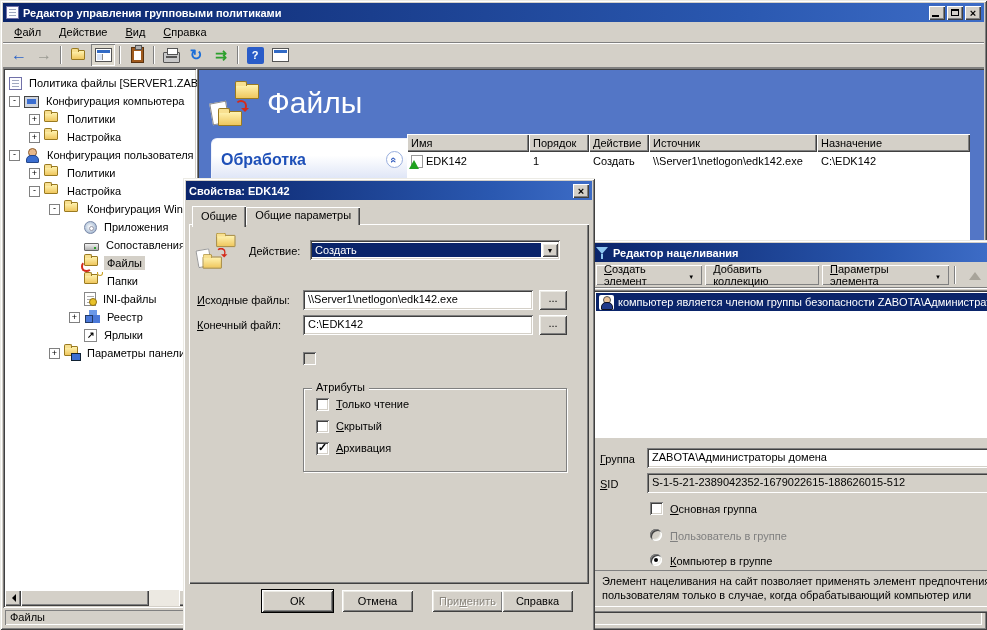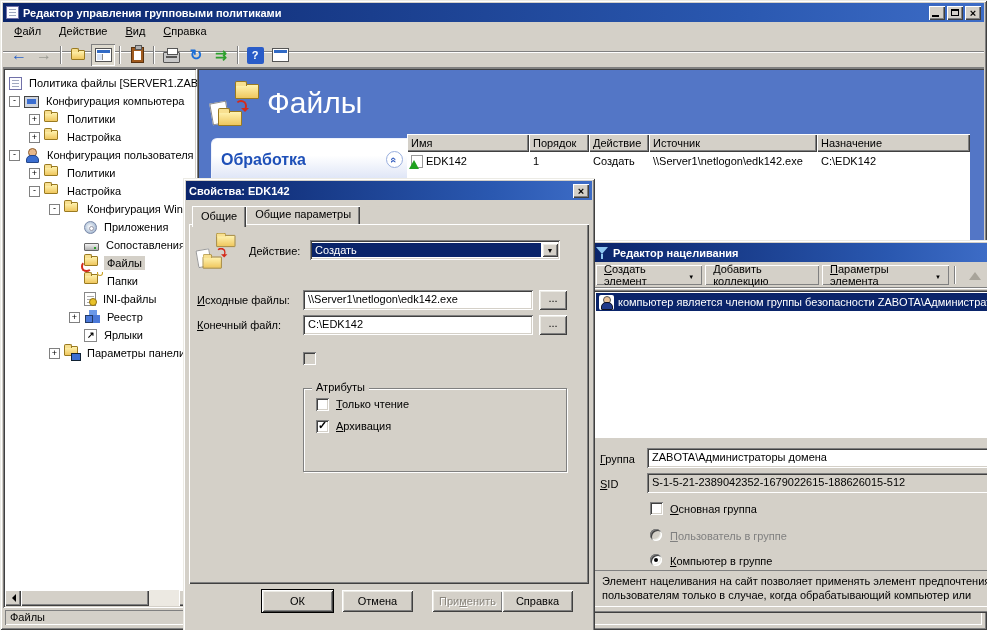--- a/index.html
+++ b/index.html
@@ -22,21 +22,21 @@
     background:linear-gradient(90deg,#0a246a,#2a58b0 75%,#3d6cc6);
     display:flex;align-items:center;gap:4px;padding:0 3px;color:#fff;font-weight:bold;overflow:hidden}
   .caption-btns{margin-left:auto;display:flex;gap:2px}
   .cbtn{width:16px;height:14px;display:flex;align-items:center;justify-content:center;position:relative;
     background:#D4D0C8;box-shadow:inset 1px 1px #fff,inset -1px -1px #404040,inset -2px -2px #808080;color:#000}
   .g-min{position:absolute;left:3px;bottom:3px;width:7px;height:2px;background:#000}
   .g-max{width:8px;height:7px;border:1px solid #000;border-top-width:2px}
   .g-close{font-size:11px;font-weight:bold;line-height:10px}
 
   
-  .menubar{position:absolute;left:3px;top:22px;right:3px;height:30px;display:flex;
+  .menubar{position:absolute;left:3px;top:22px;right:3px;height:21px;display:flex;align-items:center;
     padding-left:2px;border-bottom:1px solid #808080;box-shadow:0 1px 0 #fff}
   .menu-item{padding:3px 9px}
   .toolbar{position:absolute;left:3px;top:43px;right:3px;height:25px;display:flex;align-items:center;
     padding-left:4px;gap:1px;border-bottom:1px solid #808080;box-shadow:0 1px 0 #fff}
   .tbtn{width:24px;height:22px;display:flex;align-items:center;justify-content:center;position:relative}
   .tbtn.pressed{box-shadow:inset 1px 1px #808080,inset -1px -1px #fff;background:#dedace}
   .tsep{width:0;height:18px;margin:0 3px;border-left:1px solid #808080;border-right:1px solid #fff}
   .i-back{color:#2a62c8;font-size:16px;font-weight:bold}
   .i-fwd{color:#9a9a92;font-size:16px;font-weight:bold}
   .i-refresh{color:#1b6ed8;font-size:15px;font-weight:bold}
@@ -135,21 +135,21 @@
     box-shadow:inset 1px 1px #fff,inset -1px -1px #404040,inset -2px -2px #808080;overflow:hidden;white-space:nowrap}
   .ftable td{height:18px;padding:1px 4px;white-space:nowrap;overflow:hidden}
   .c0{width:122px}.c1{width:60px}.c2{width:60px}.c3{width:168px}
   .rowicon{display:inline-block;position:relative;width:12px;height:13px;background:#fff;border:1px solid #999;
     vertical-align:-3px;margin-right:3px}
   .rowicon::after{content:"";position:absolute;left:-3px;bottom:-2px;border-left:5px solid transparent;
     border-right:5px solid transparent;border-bottom:9px solid #1fa01f}
 
   
   .dialog{left:183px;top:178px;width:412px;height:464px;z-index:10}
-  .tabs{position:absolute;left:9px;top:28px;display:flex;align-items:flex-start;z-index:2}
+  .tabs{position:absolute;left:9px;top:28px;display:flex;align-items:flex-end;z-index:2}
   .tab{height:18px;padding:2px 9px;background:#D4D0C8;
     box-shadow:inset 1px 1px #fff,inset -1px 0 #404040,inset -2px 0 #808080}
   .tab.active{height:21px;padding-top:4px;margin-bottom:-2px}
   .tabpage{position:absolute;left:6px;top:46px;right:6px;height:360px;background:#D4D0C8;
     box-shadow:inset 1px 1px #fff,inset -1px -1px #404040,inset -2px -2px #808080}
   .dlg-icon{position:absolute;left:14px;top:57px;width:50px;height:42px;transform:scale(.8);transform-origin:top left}
   .abs{position:absolute}
   .combo{position:absolute;left:127px;top:62px;width:250px;height:20px;display:flex;align-items:center;
     background:#fff;box-shadow:inset 1px 1px #808080,inset -1px -1px #fff,inset 2px 2px #404040,inset -2px -2px #D4D0C8;
     padding:2px}
@@ -493,20 +493,24 @@
 
     <span class="cb disabled" style="left:120px;top:174px"></span>
 
     <div class="fieldset">
       <span class="legend">Атрибуты</span>
       <div class="fs-row">
         <span class="cb"></span>
         <span><u>Т</u>олько чтение</span>
       </div>
       <div class="fs-row">
+        <span class="cb"></span>
+        <span><u>С</u>крытый</span>
+      </div>
+      <div class="fs-row">
         <span class="cb checked"></span>
         <span><u>А</u>рхивация</span>
       </div>
     </div>
 
     <span class="btn btn3d default" style="left:79px;top:412px">ОК</span>
     <span class="btn btn3d" style="left:159px;top:412px">Отмена</span>
     <span class="btn btn3d disabled" style="left:249px;top:412px">При<u>м</u>енить</span>
     <span class="btn btn3d" style="left:319px;top:412px">Справка</span>
   </div>

